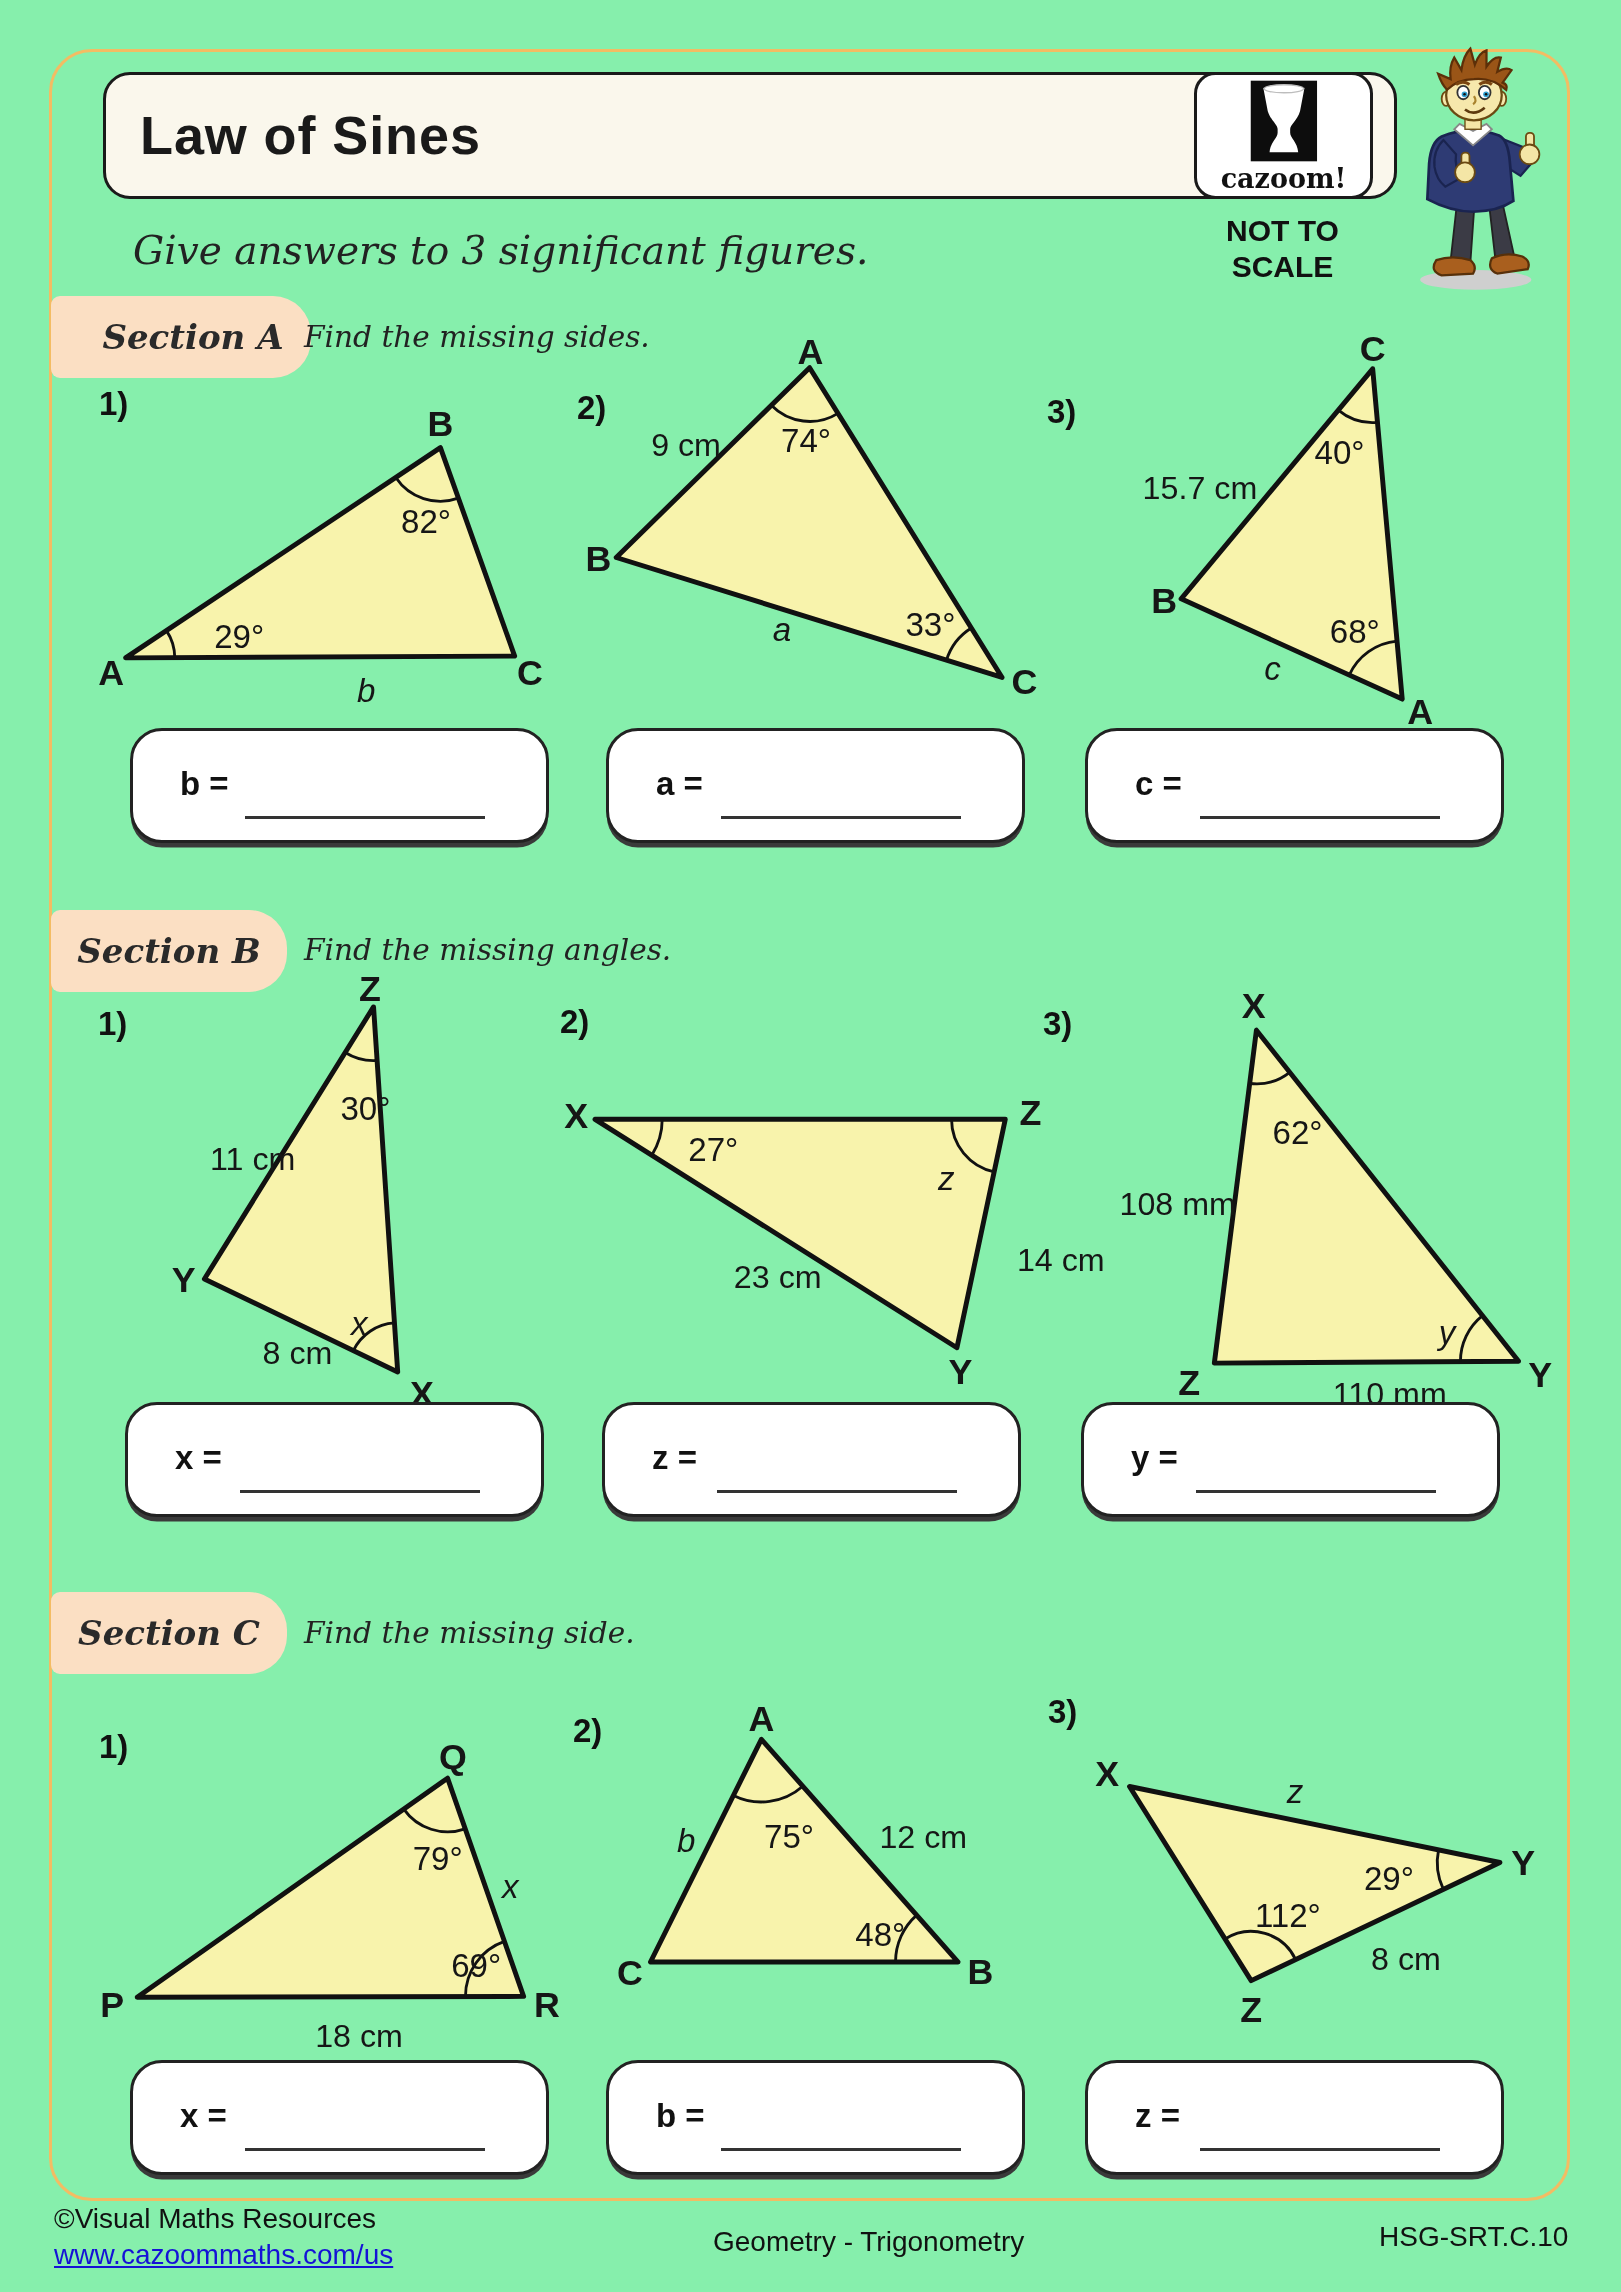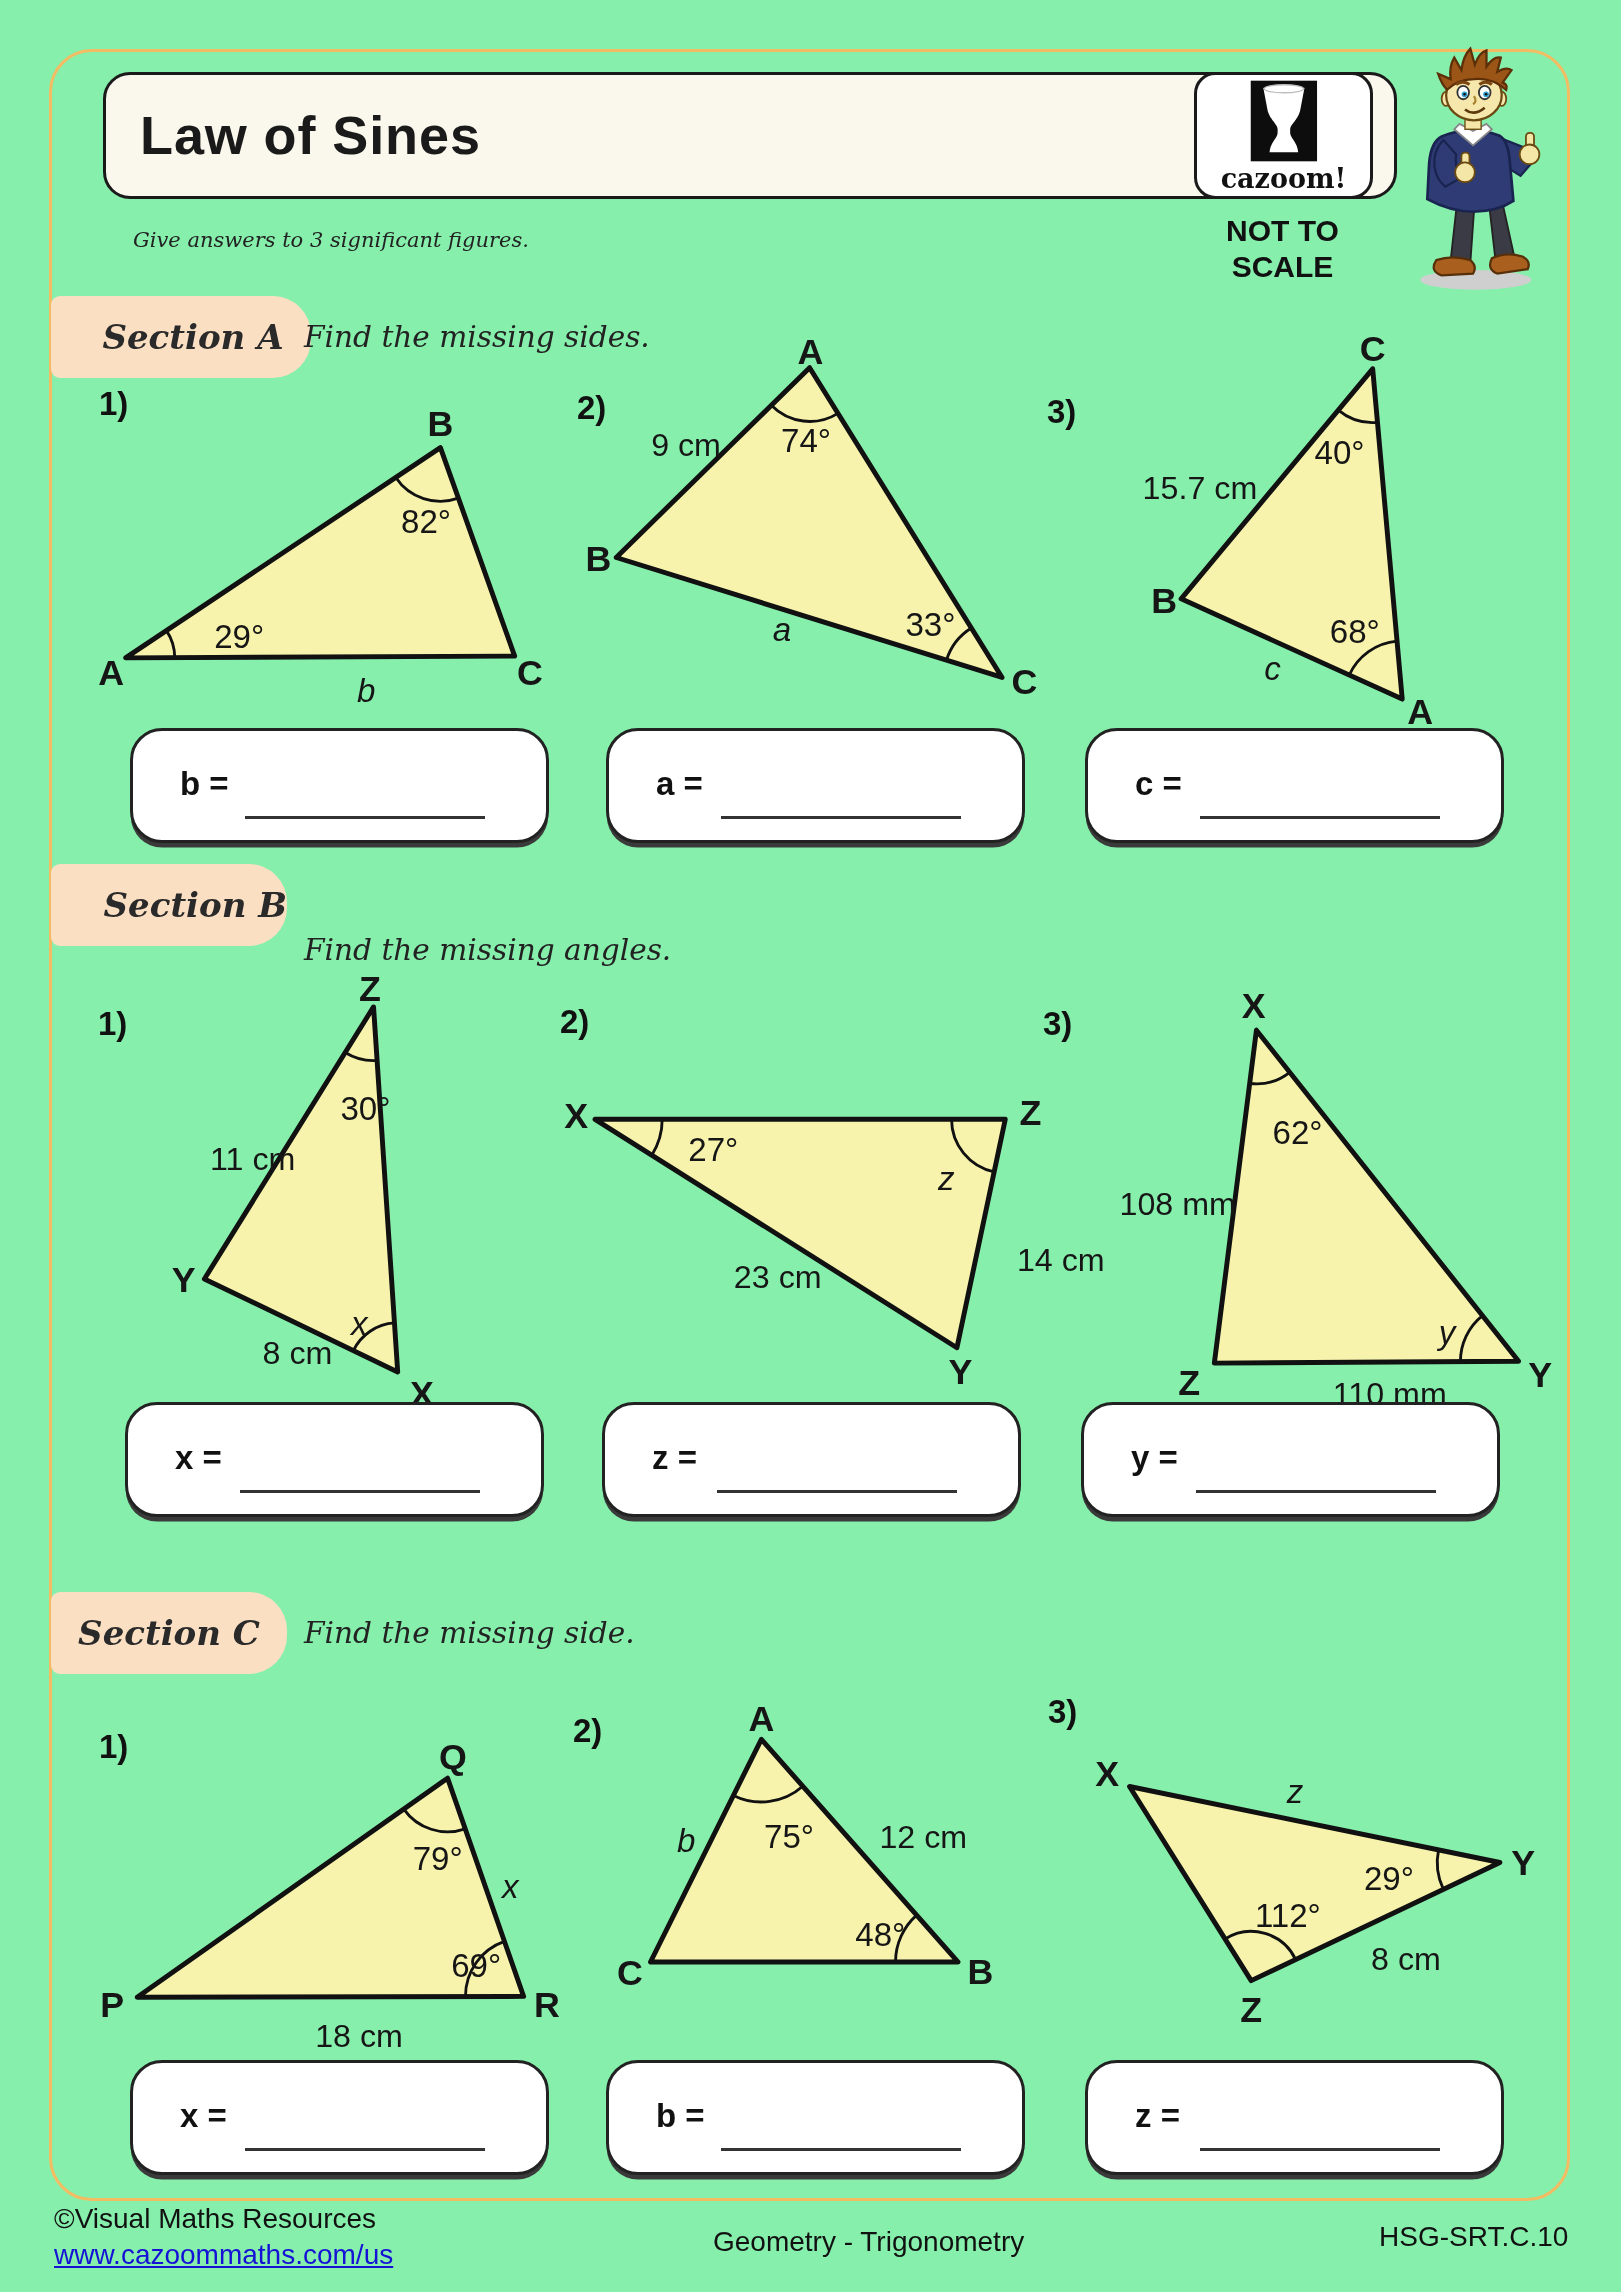--- a/index.html
+++ b/index.html
@@ -11,21 +11,21 @@
         background:#FAF7EC;border:3.6px solid #1a1a1a;border-radius:27px;box-sizing:border-box;}
   .title-text{position:absolute;left:34px;top:29px;font-size:54px;font-weight:bold;letter-spacing:0.9px;}
   .logo-box{position:absolute;left:1194px;top:72px;width:179px;height:127px;background:#ffffff;
         border:3.6px solid #1a1a1a;border-radius:21.5px;box-sizing:border-box;z-index:3;}
   .logo-word{position:absolute;left:0;top:88px;width:100%;text-align:center;
         font-family:"DejaVu Serif",serif;font-weight:bold;font-size:27px;color:#111;}
   .nts{position:absolute;left:1184px;top:213px;width:197px;text-align:center;
         font-size:30px;font-weight:bold;line-height:1.2;color:#111;}
   .mascot{position:absolute;left:1386px;top:45px;z-index:2;}
   .instruction{position:absolute;left:133px;top:228px;font-family:"DejaVu Serif",serif;
-        font-style:italic;font-size:21px;color:#222;}
+        font-style:italic;font-size:39px;color:#222;}
   .section-label{position:absolute;left:51px;width:236px;height:82px;background:#FBDFC3;
         border-radius:9px 38px 38px 9px;display:flex;align-items:center;justify-content:center;}
   .section-label span{font-family:"DejaVu Serif",serif;font-style:italic;font-weight:bold;
         font-size:34px;color:#2a2a2a;}
   .prompt{position:absolute;left:304px;font-family:"DejaVu Serif",serif;font-style:italic;
         font-size:29.6px;color:#222;}
   .pnum{position:absolute;font-size:33px;font-weight:bold;color:#111;}
   .fig{position:absolute;}
   .fig polygon{fill:#F8F3AC;stroke:#111;stroke-width:5.5;stroke-linejoin:round;}
   .fig path.arc{fill:none;stroke:#111;stroke-width:3.2;}
@@ -152,21 +152,21 @@
   </div>
   <div class="answer-box" style="left:606px;top:728px;">
     <div class="lbl">a =</div>
     <div class="blank"></div>
   </div>
   <div class="answer-box" style="left:1085px;top:728px;">
     <div class="lbl">c =</div>
     <div class="blank"></div>
   </div>
 
-  <div class="section-label" style="top:864px;justify-content:flex-end;">
+  <div class="section-label" style="top:910px;">
     <span>Section B</span>
   </div>
   <div class="prompt" style="top:933px;">Find the missing angles.</div>
 
   <div class="pnum" style="left:98px;top:1005px;">1)</div>
   <div class="pnum" style="left:560px;top:1003px;">2)</div>
   <div class="pnum" style="left:1043px;top:1005px;">3)</div>
 
   <svg class="fig" style="left:94px;top:972px;" width="381" height="443" viewBox="105 1085 425 495">
     <polygon points="417,1124 228,1428 444,1532"></polygon>

